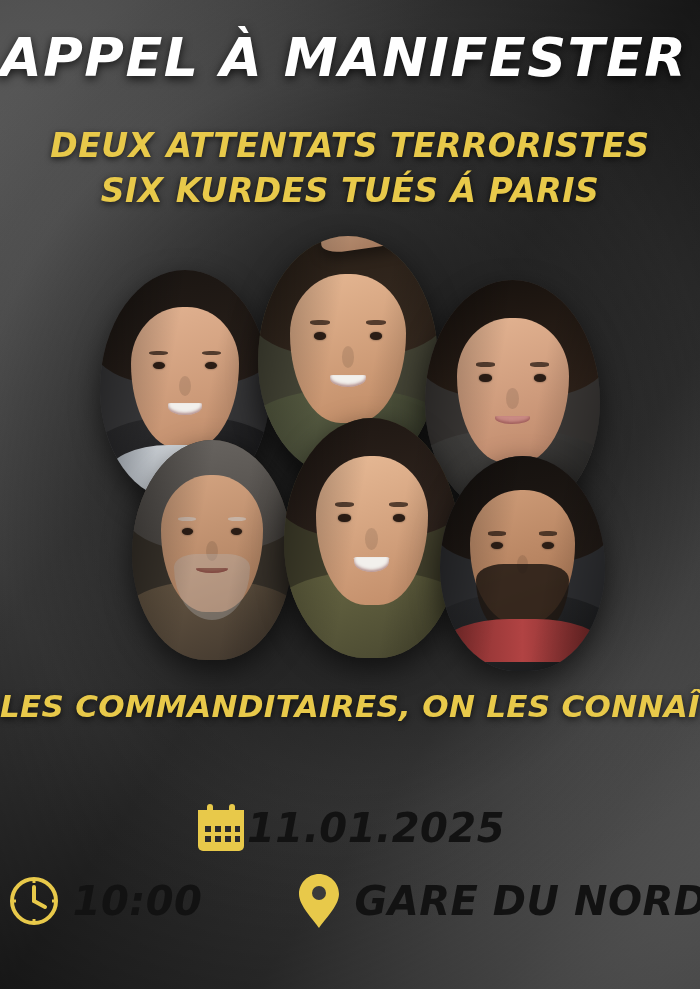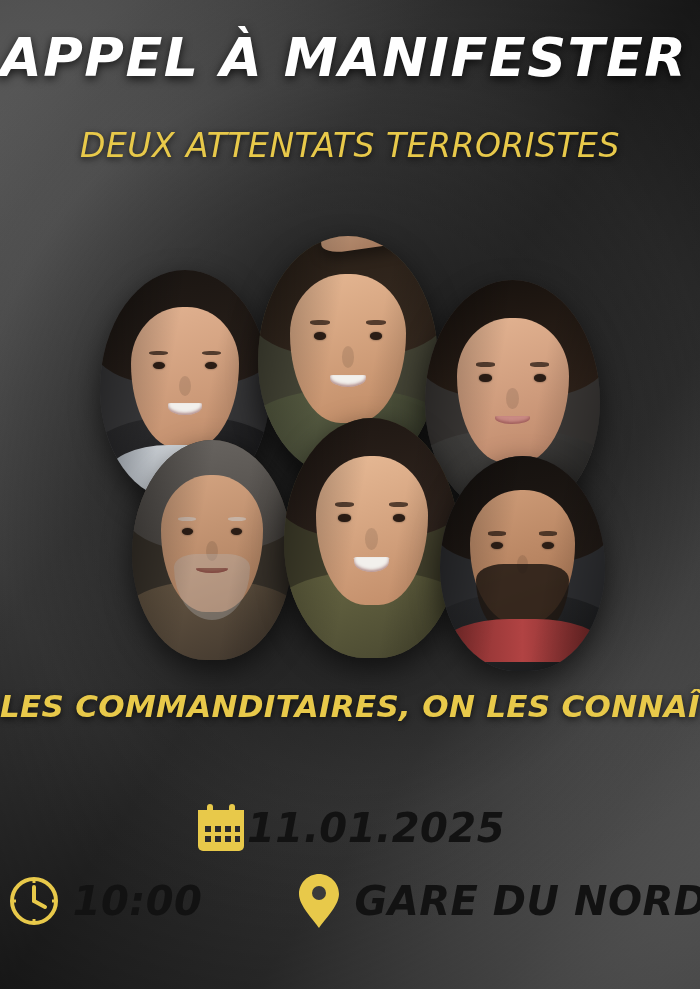--- a/index.html
+++ b/index.html
@@ -39,21 +39,21 @@
     white-space: nowrap;
   }
 
   
   .subtitle {
     position: absolute;
     top: 124px; left: 0; width: 700px;
     text-align: center;
     color: #e8c94a;
     font-family: "DejaVu Sans", sans-serif;
-    font-weight: normal;
+    font-weight: bold;
     font-style: italic;
     font-size: 33px;
     letter-spacing: 0.5px;
     line-height: 1.35;
     text-shadow: 0 2px 6px rgba(0,0,0,0.7);
   }
   .subtitle div { white-space: nowrap; }
 
   
   .collage {
@@ -201,20 +201,21 @@
 <body>
 
 <div class="poster">
 
   <div class="vignette"></div>
 
   <div class="headline">APPEL À MANIFESTER !</div>
 
   <div class="subtitle">
     <div>DEUX ATTENTATS TERRORISTES</div>
+    <div>SIX KURDES TUÉS Á PARIS</div>
   </div>
 
   <div class="collage">
 
     <div class="portrait" id="p-woman1">
       <div class="face" style="background:#3a3a3c">
         <div class="body" style="background:linear-gradient(160deg,#2e2e30,#18181a)"></div>
         <div class="hair" style="background:linear-gradient(170deg,#171310,#2c221c)"></div>
         <div class="skin" style="background:linear-gradient(160deg,#e2b392,#c08c6a)"></div>
         <div class="brow l"></div>

